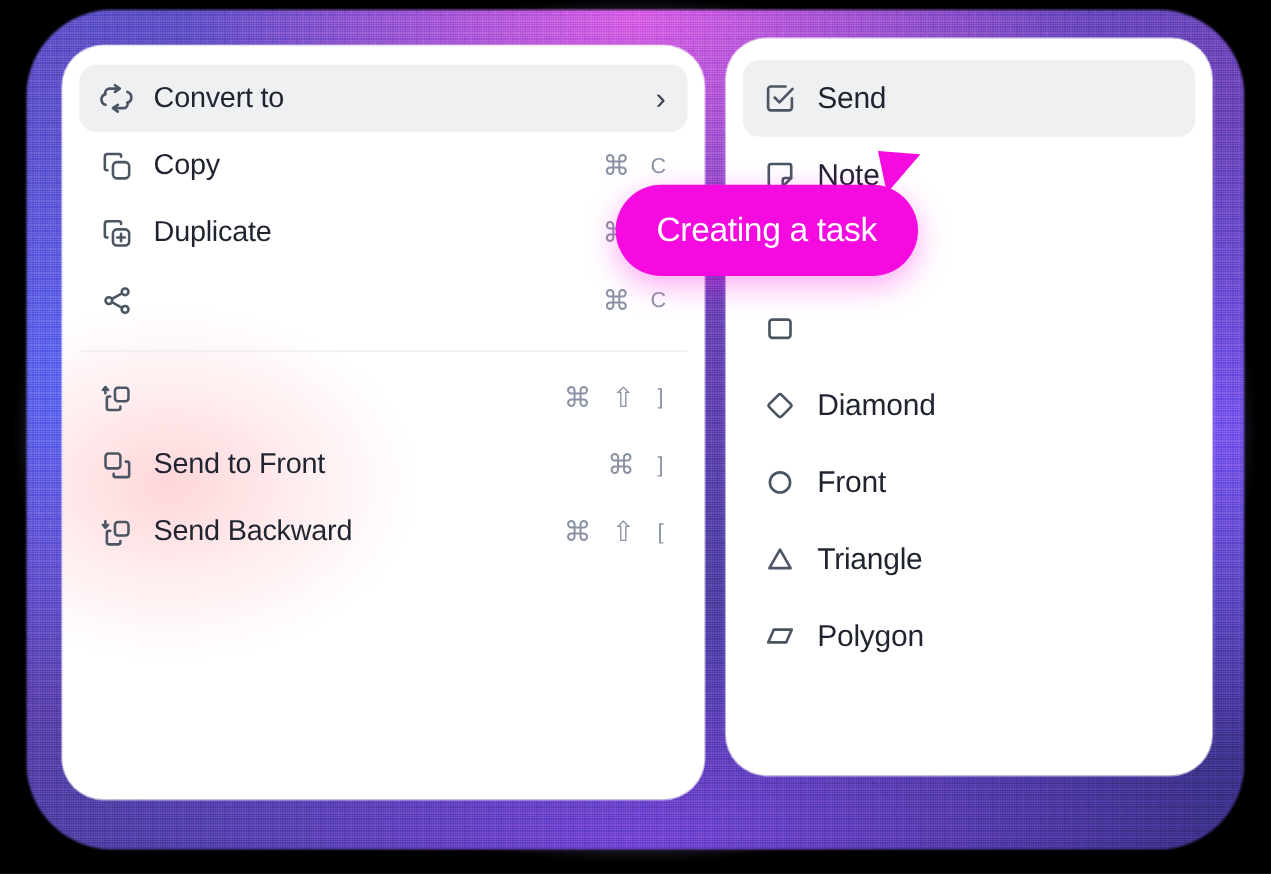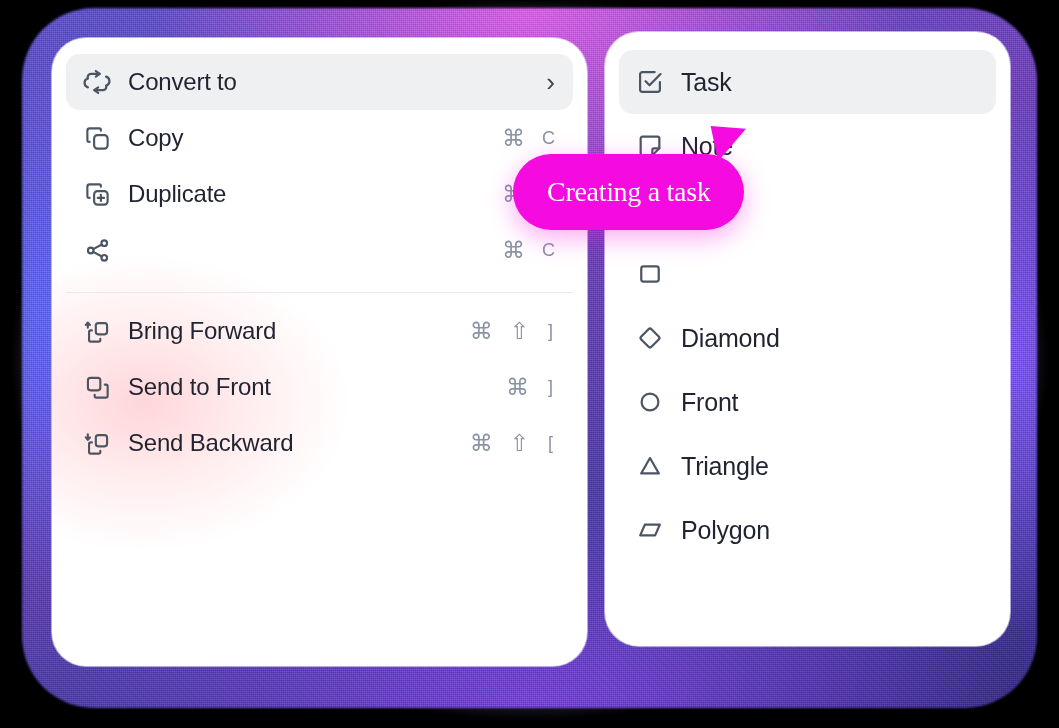--- a/index.html
+++ b/index.html
@@ -103,21 +103,21 @@
 
   
   #tooltip{
     position:absolute;left:513px;top:154px;z-index:40;
     height:76px;padding:0 34px;border-radius:38px;
     background:#f50ae0;
     display:flex;align-items:center;justify-content:center;
     box-shadow:0 8px 26px rgba(245,10,224,.35);
   }
   #tooltip .t-txt{
-    color:#fff;font-size:28px;letter-spacing:-.3px;white-space:nowrap;font-family:Liberation Serif, serif;
+    color:#fff;font-size:28px;letter-spacing:-.3px;white-space:nowrap;
   }
   #tooltip .t-arrow{
     position:absolute;right:-4px;top:-32px;width:0;height:0;
     border-left:34px solid #f50ae0;
     border-bottom:26px solid transparent;
     border-top:10px solid transparent;
     transform:rotate(-12deg);
   }
 
   svg{display:block;}
@@ -206,21 +206,20 @@
 
       <div class="row">
         <span class="ico">
           <svg width="27" height="27" viewBox="0 0 24 24" fill="none" stroke="#4b5563" stroke-width="1.9" stroke-linecap="round" stroke-linejoin="round">
             <rect x="10.5" y="4.5" width="10" height="10" rx="2.2"></rect>
             <path d="M14.5 18.5v1a1.5 1.5 0 0 1-1.5 1.5H6a1.5 1.5 0 0 1-1.5-1.5v-7A1.5 1.5 0 0 1 6 11h1"></path>
             <path d="M3.4 8.6V4.2"></path>
               <polyline points="1.6,6.2 3.4,4.1 5.3,6.2"></polyline>
           </svg>
         </span>
-        <span class="lbl">Bring Forward</span>
         <span class="spacer"></span>
         <span class="keys">
           <span class="cmd">⌘</span>
           <span class="shift">⇧</span>
           <span class="k">]</span>
         </span>
       </div>
 
       <div class="row">
         <span class="ico">
@@ -261,21 +260,21 @@
   <div class="card" id="card-right">
     <div class="menu">
 
       <div class="row hl">
         <span class="ico">
           <svg width="28" height="28" viewBox="0 0 24 24" fill="none" stroke="#4b5563" stroke-width="1.9" stroke-linecap="round" stroke-linejoin="round">
             <path d="M20.5 12v6.5a2 2 0 0 1-2 2h-13a2 2 0 0 1-2-2v-13a2 2 0 0 1 2-2H16"></path>
             <polyline points="8.2,11.4 11.6,14.8 21,5.2"></polyline>
           </svg>
         </span>
-        <span class="lbl">Task</span>
+        <span class="lbl">Send</span>
       </div>
 
       <div class="row">
         <span class="ico">
           <svg width="28" height="28" viewBox="0 0 24 24" fill="none" stroke="#4b5563" stroke-width="1.9" stroke-linecap="round" stroke-linejoin="round">
             <path d="M4 5.5A1.5 1.5 0 0 1 5.5 4h13A1.5 1.5 0 0 1 20 5.5V14l-6 6H5.5A1.5 1.5 0 0 1 4 18.5z"></path>
             <path d="M20 14h-4.5A1.5 1.5 0 0 0 14 15.5V20"></path>
           </svg>
         </span>
         <span class="lbl">Note</span>

